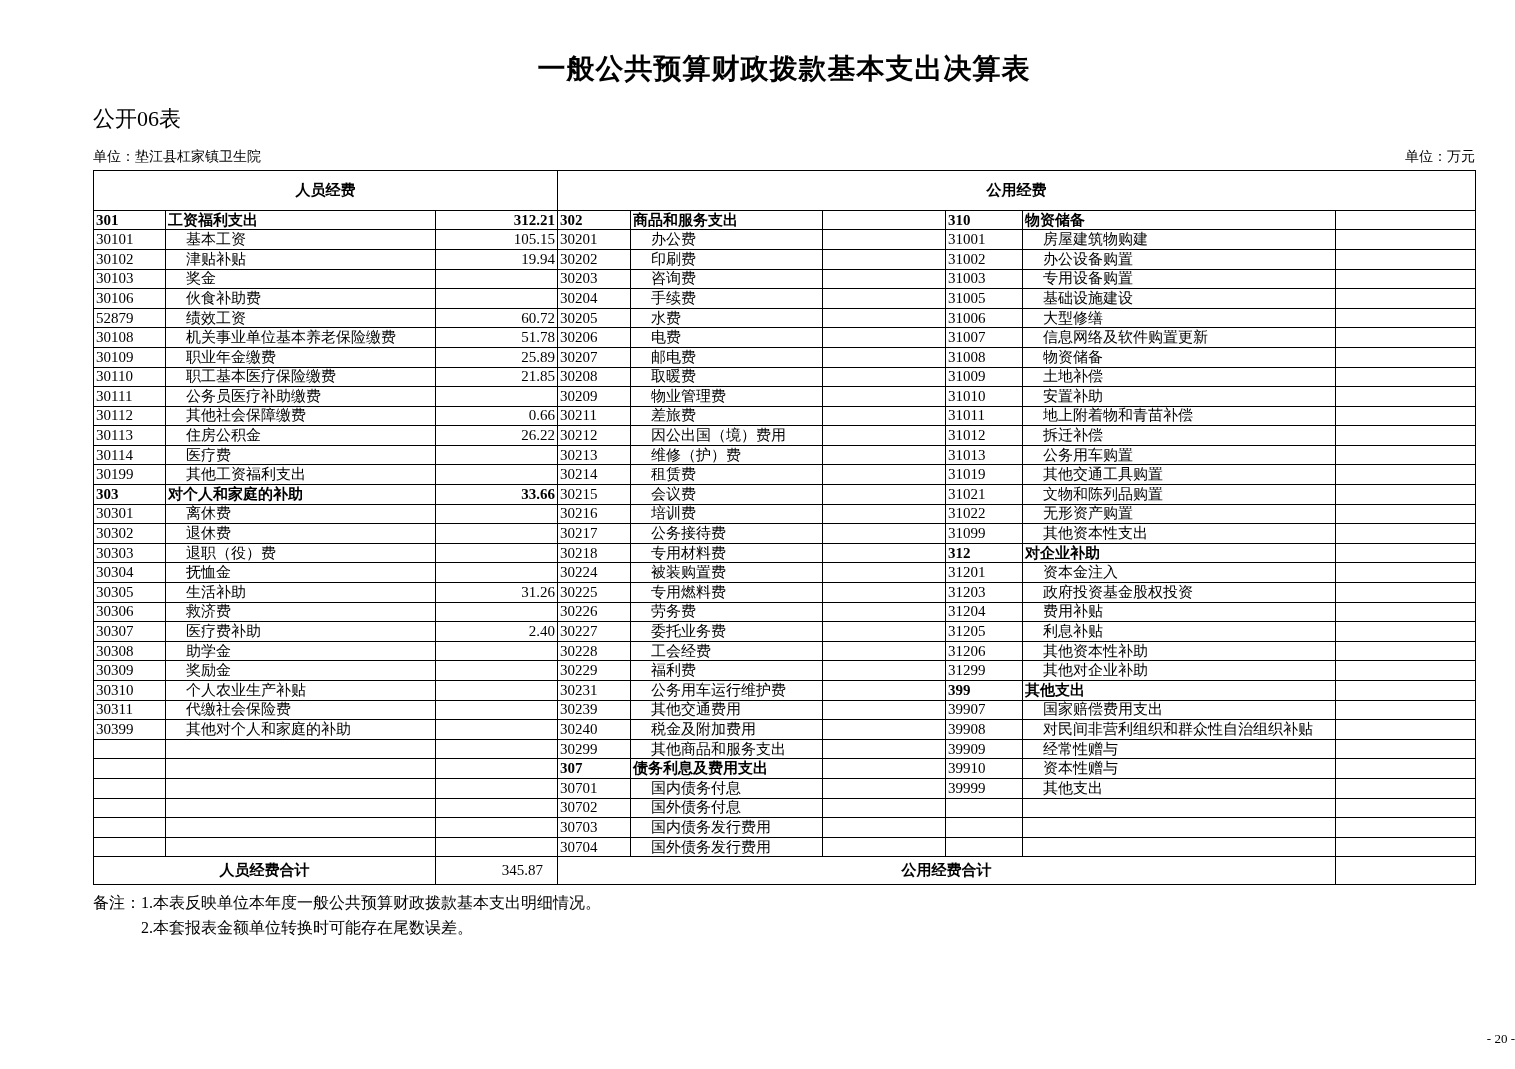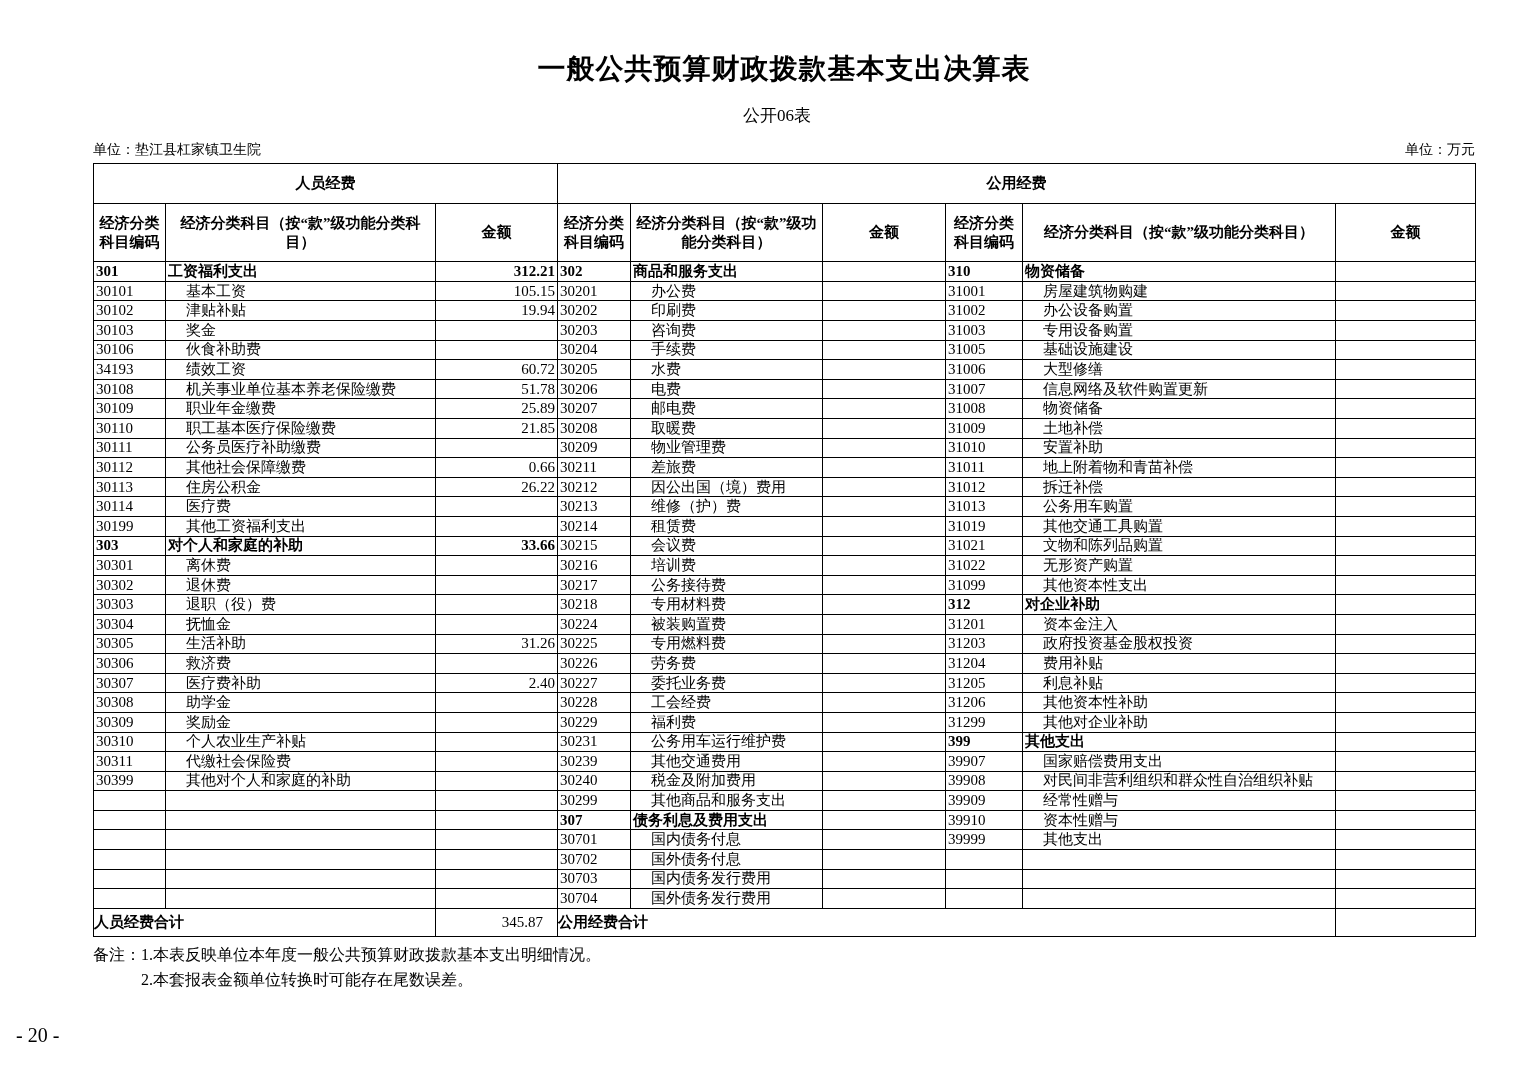--- a/index.html
+++ b/index.html
@@ -12,22 +12,22 @@
   }
   .content { width:1382px; margin-left:93px; }
   .title {
     text-align:center;
     font-size:28px;
     font-weight:bold;
     padding-top:50px;
     letter-spacing:1px;
   }
   .table-label {
-    text-align:center;
-    font-size:17px;
+    text-align:left;
+    font-size:22px;
     margin-top:16px;
     padding-right:14px;
   }
   .meta-row {
     display:flex;
     justify-content:space-between;
     font-size:14px;
     margin-top:14px;
     margin-bottom:4px;
   }
@@ -46,29 +46,29 @@
   .colhead-row th { height:58px; }
   tbody tr { height:19.6px; }
   tbody td { font-size:15px; line-height:1; white-space:nowrap; padding:0; }
   td.code { text-align:left; padding-left:2px; }
   td.subject { text-align:left; padding-left:20px; }
   td.subject.cat { padding-left:2px; }
   td.amount { text-align:right; padding-right:2px; }
   .cat { font-weight:bold; }
   tfoot tr { height:28px; }
   tfoot td { font-size:15px; }
-  td.total-label { font-weight:bold; text-align:left; }
+  td.total-label { font-weight:bold; text-align:center; }
   td.total-amount { text-align:right; padding-right:14px; }
   .notes { font-size:16px; margin-top:6px; line-height:1.55; }
   .notes .note-line-2 { margin-left:48px; }
   .page-number {
     position:absolute;
     bottom:22px; left:16px; right:0;
-    text-align:left;
-    font-size:20px;
+    text-align:right;
+    font-size:13px;
   }
 </style>
 </head>
 <body>
 
 <div class="content">
 
   <div class="title">一般公共预算财政拨款基本支出决算表</div>
 
   <div class="table-label">公开06表</div>
@@ -88,31 +88,20 @@
         <col style="width:123px">
       <col style="width:77px">
         <col style="width:313px">
         <col style="width:140px">
     </colgroup>
     <thead>
       <tr class="group-row">
         <th colspan="3">人员经费</th>
         <th colspan="6">公用经费</th>
       </tr>
-      <tr class="colhead-row">
-        <th>经济分类科目编码</th>
-        <th>经济分类科目（按“款”级功能分类科目）</th>
-        <th>金额</th>
-        <th>经济分类科目编码</th>
-        <th>经济分类科目（按“款”级功能分类科目）</th>
-        <th>金额</th>
-        <th>经济分类科目编码</th>
-        <th>经济分类科目（按“款”级功能分类科目）</th>
-        <th>金额</th>
-      </tr>
     </thead>
     <tbody>
         <tr>
           <td class="code cat">301</td>
           <td class="subject cat">工资福利支出</td>
           <td class="amount cat">312.21</td>
           <td class="code cat">302</td>
           <td class="subject cat">商品和服务支出</td>
           <td class="amount cat"></td>
           <td class="code cat">310</td>
@@ -157,21 +146,21 @@
           <td class="subject detail">伙食补助费</td>
           <td class="amount"></td>
           <td class="code">30204</td>
           <td class="subject detail">手续费</td>
           <td class="amount"></td>
           <td class="code">31005</td>
           <td class="subject detail">基础设施建设</td>
           <td class="amount"></td>
         </tr>
         <tr>
-          <td class="code">34193</td>
+          <td class="code">52879</td>
           <td class="subject detail">绩效工资</td>
           <td class="amount">60.72</td>
           <td class="code">30205</td>
           <td class="subject detail">水费</td>
           <td class="amount"></td>
           <td class="code">31006</td>
           <td class="subject detail">大型修缮</td>
           <td class="amount"></td>
         </tr>
         <tr>

